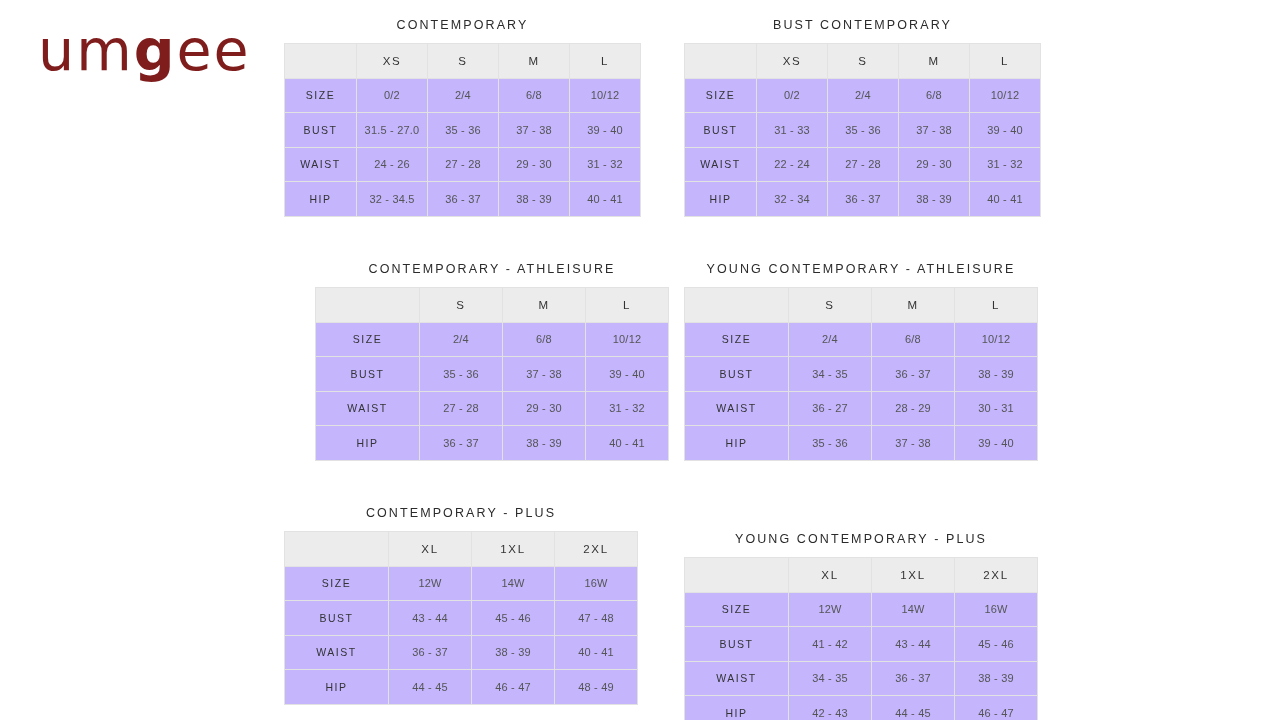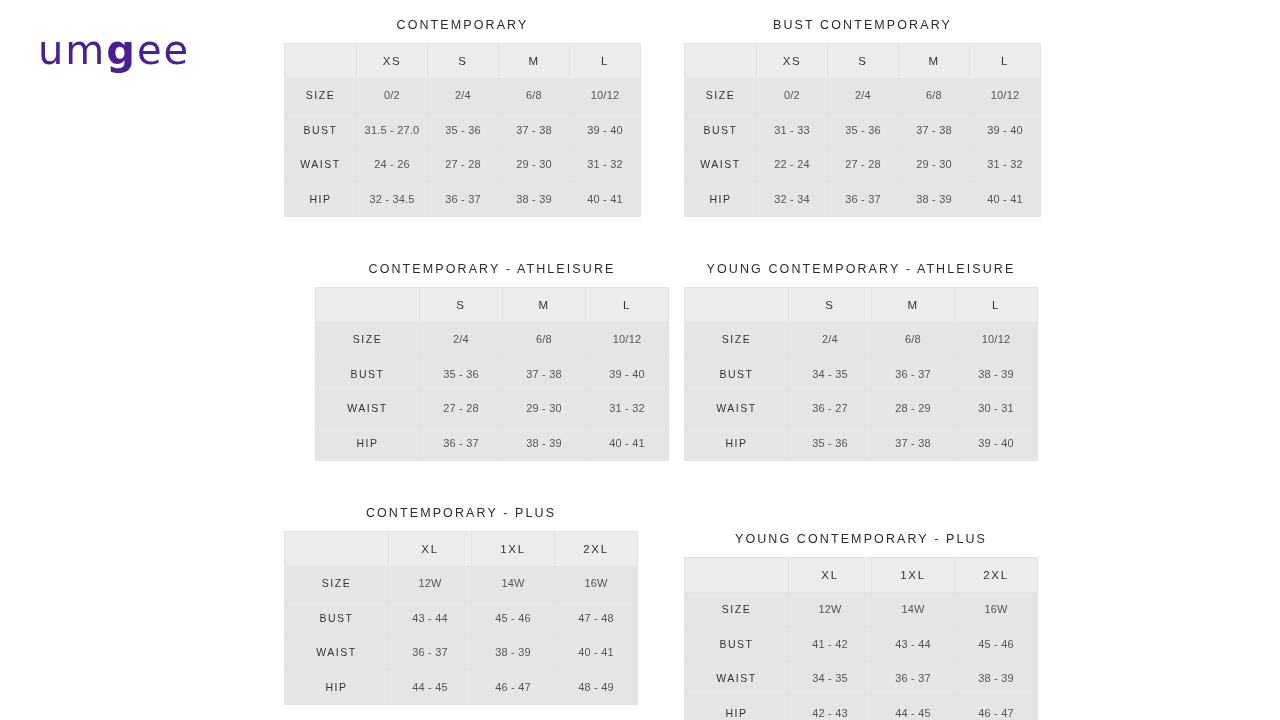--- a/index.html
+++ b/index.html
@@ -21,23 +21,23 @@
     position: absolute;
     left: 38px;
     top: 20px;
     width: 220px;
     height: 60px;
     display: flex;
     align-items: center;
   }
   #brand .logo-text {
     font-family: "DejaVu Sans", sans-serif;
-    font-size: 40px;
+    font-size: 57px;
     letter-spacing: 2px;
-    color: #4c1d95;
+    color: #7f1d1d;
     line-height: 1;
     font-weight: 400;
   }
   #brand .logo-text .g-bold {
     font-weight: 700;
   }
 
   
   #tables-area {
     position: absolute;
@@ -58,21 +58,21 @@
     letter-spacing: 2.1px;
     color: #2b2b2b;
     font-weight: 400;
     margin-bottom: 11px;
     white-space: nowrap;
     font-family: "Liberation Sans", sans-serif;
   }
 
   table.size-table {
     border-collapse: collapse;
-    background: #e5e5e5;
+    background: #c4b5fd;
     table-layout: fixed;
   }
   table.size-table td,
   table.size-table th {
     border: 1px solid #e2e2e2;
     text-align: center;
     vertical-align: middle;
     font-weight: 400;
     padding: 0;
     height: 33.5px;

